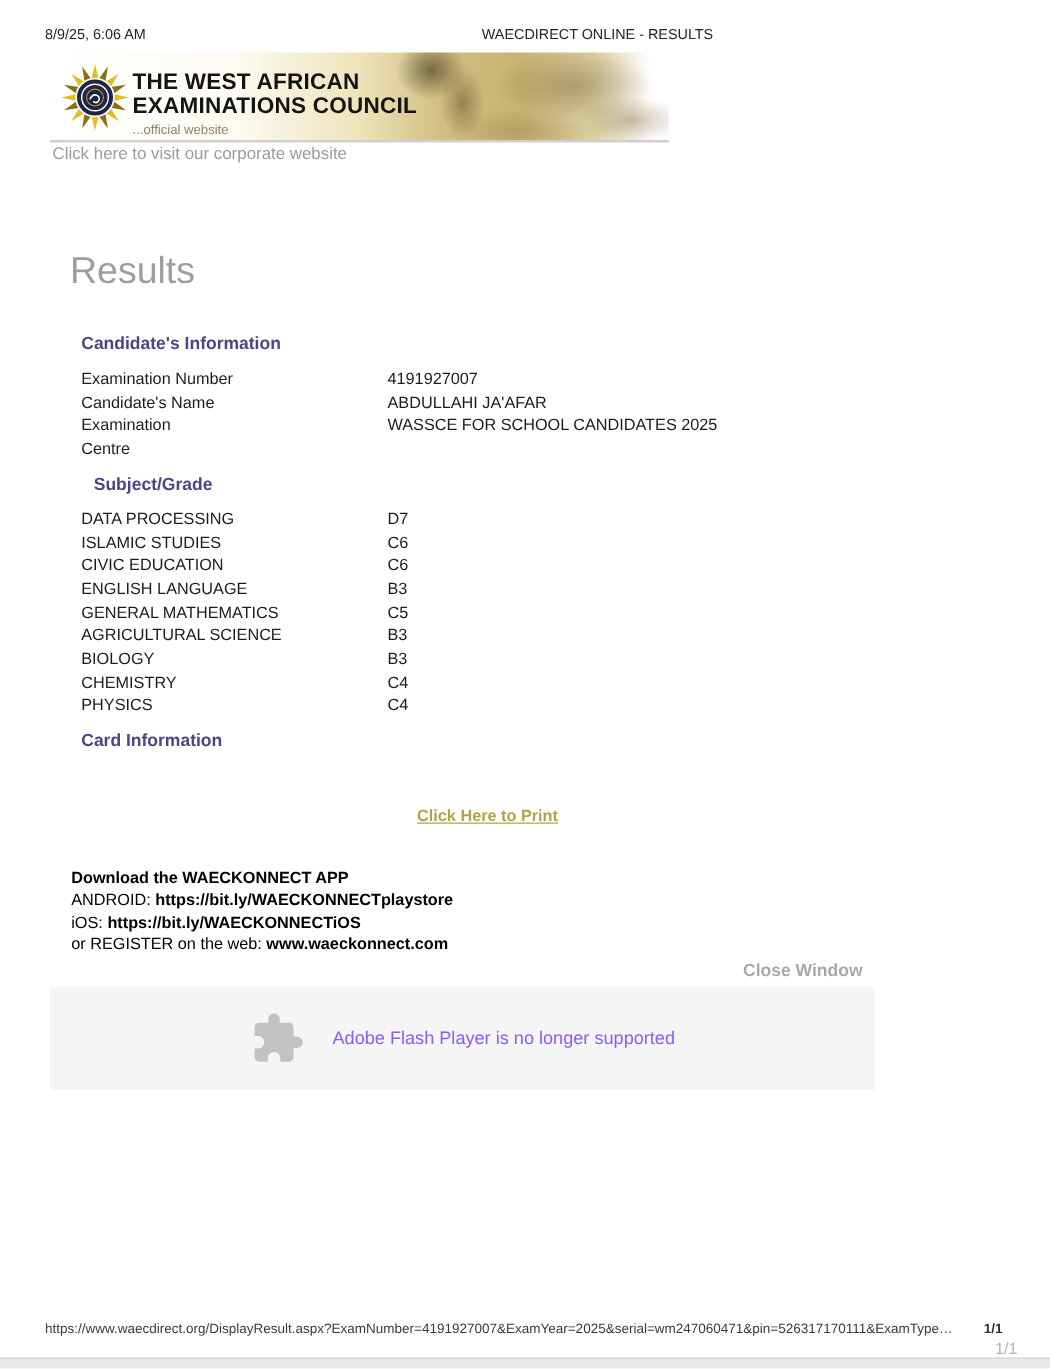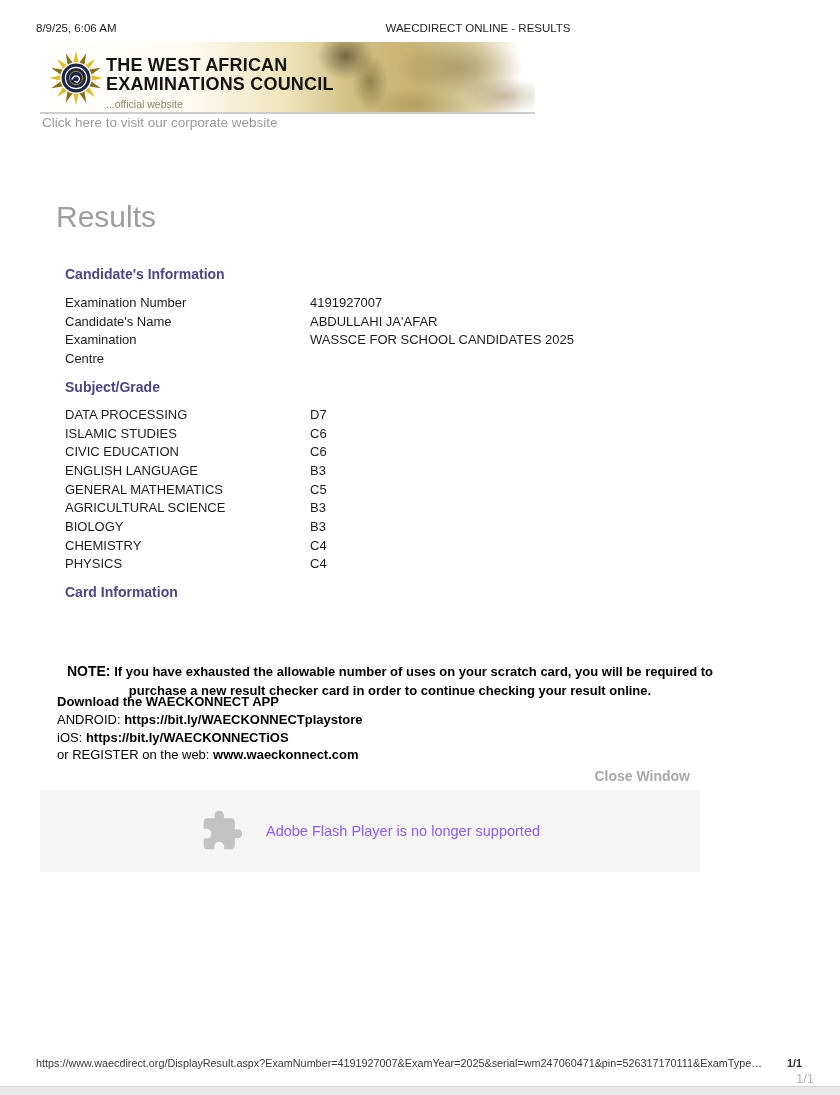--- a/index.html
+++ b/index.html
@@ -99,21 +99,21 @@
     </div>
     <div class="row">
       <span>Examination</span>
       <span>WASSCE FOR SCHOOL CANDIDATES 2025</span>
     </div>
     <div class="row">
       <span>Centre</span>
     </div>
   </div>
 
-  <div class="sec-head" style="left:65px;top:379px;">Subject/Grade</div>
+  <div class="sec-head" style="left:75px;top:379px;">Subject/Grade</div>
   <div class="rows" style="top:405px;">
     <div class="row">
       <span>DATA PROCESSING</span>
       <span>D7</span>
     </div>
     <div class="row">
       <span>ISLAMIC STUDIES</span>
       <span>C6</span>
     </div>
     <div class="row">
@@ -141,25 +141,24 @@
       <span>C4</span>
     </div>
     <div class="row">
       <span>PHYSICS</span>
       <span>C4</span>
     </div>
   </div>
 
   <div class="sec-head" style="left:65px;top:584px;">Card Information</div>
 
+  <div class="print-link-wrap">
+    <span class="print-link">Click Here to Print</span>
+  </div>
 
-  <div class="note">
-    <span class="note-label">NOTE:</span>
-    <span>If you have exhausted the allowable number of uses on your scratch card, you will be required to purchase a new result checker card in order to continue checking your result online.</span>
-  </div>
 
   <div class="promo">
     <div class="promo-line b">Download the WAECKONNECT APP</div>
     <div class="promo-line">
       <span>ANDROID: </span><span class="b">https://bit.ly/WAECKONNECTplaystore</span>
     </div>
     <div class="promo-line">
       <span>iOS: </span><span class="b">https://bit.ly/WAECKONNECTiOS</span>
     </div>
     <div class="promo-line register-line">

